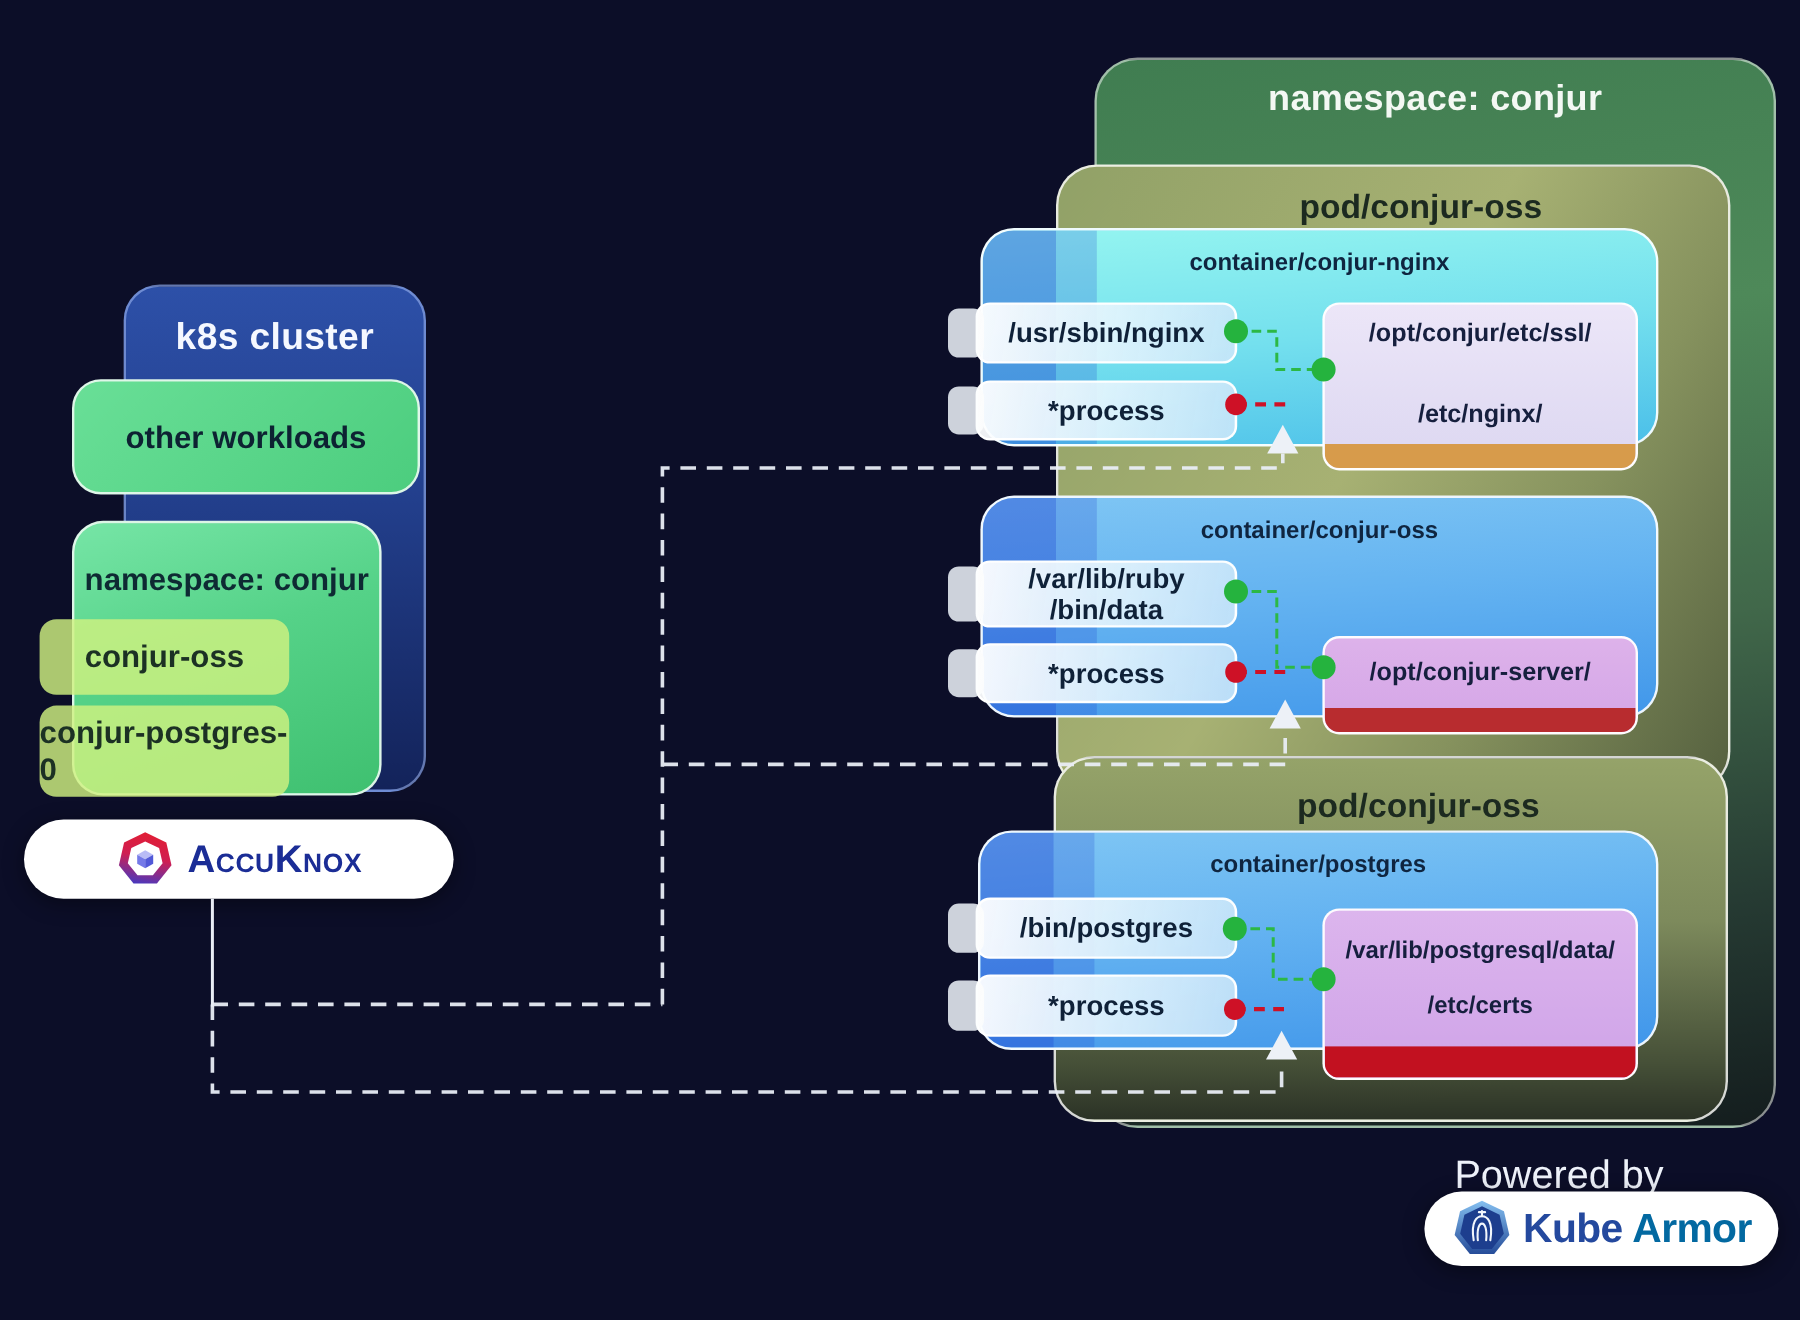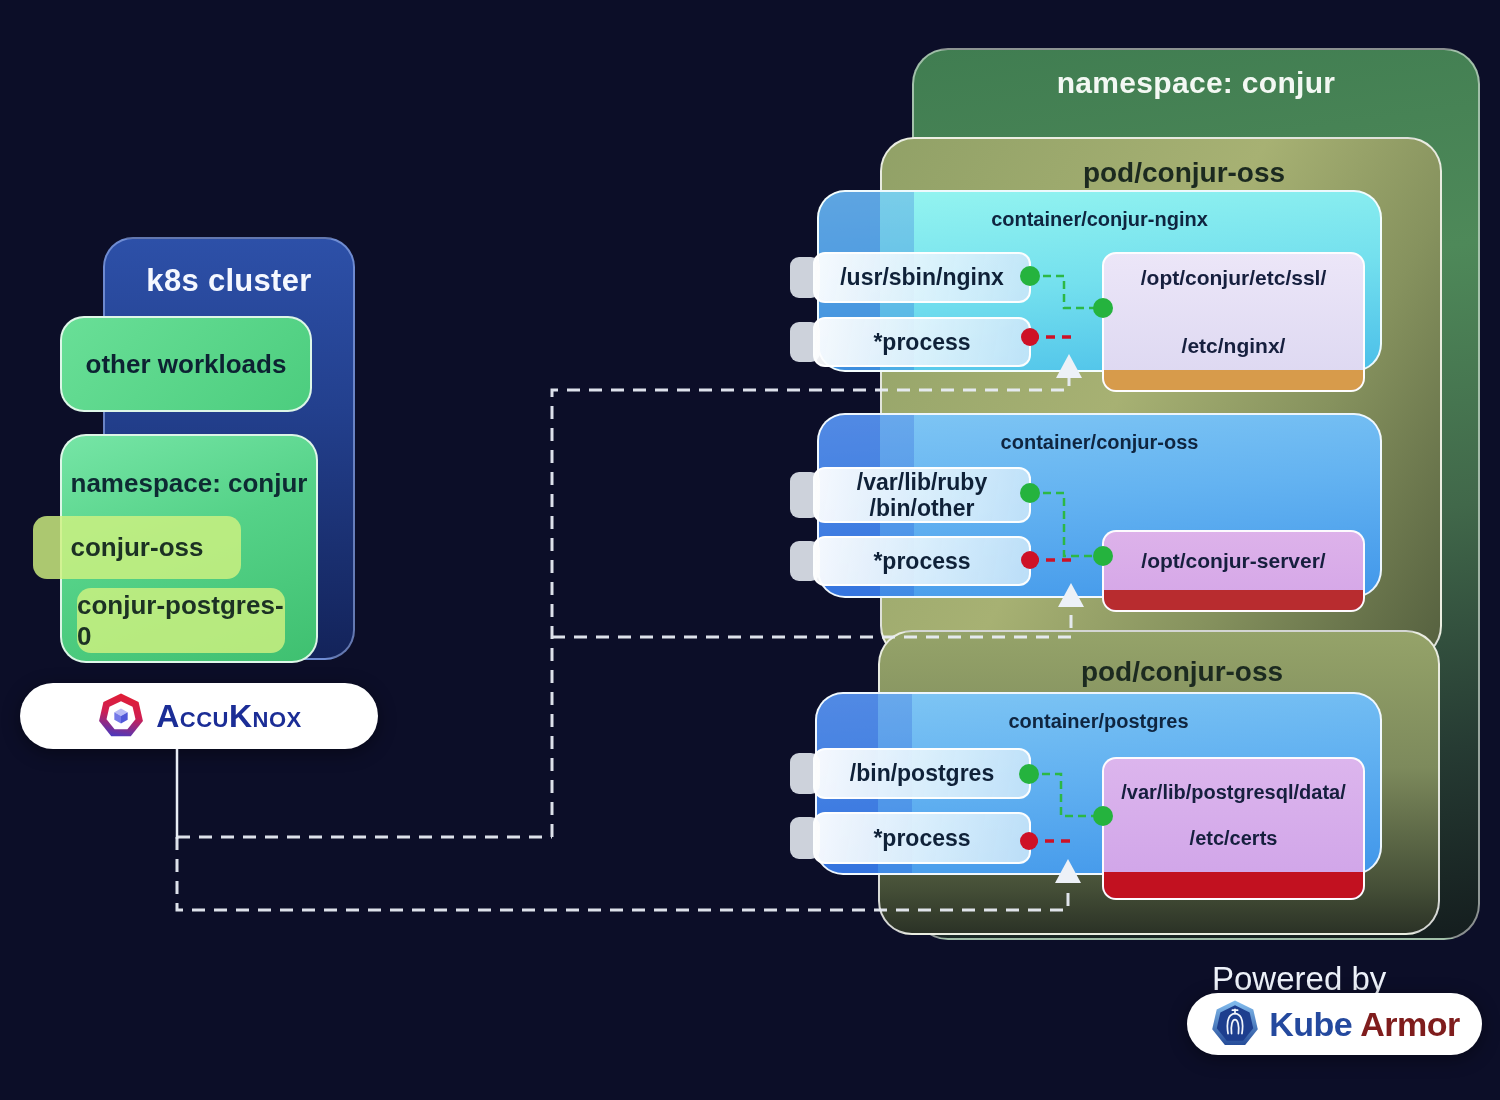--- a/index.html
+++ b/index.html
@@ -7,34 +7,34 @@
           font-family:"Liberation Sans",sans-serif;}
   #canvas *{box-sizing:border-box;}
   .abs{position:absolute;}
 
   
   #k8s{left:103px;top:237px;width:252px;height:423px;border-radius:30px;
        background:linear-gradient(180deg,#2d50a8 0%,#23408e 40%,#13235a 100%);
        border:2px solid rgba(165,190,245,.55);}
   #k8s .t{margin-top:24px;text-align:center;font-size:31px;font-weight:800;color:#f5f8ff;letter-spacing:.3px;}
 
-  #other{left:60px;top:316px;width:252px;height:96px;border-radius:24px;
+  #other{left:60px;top:316px;width:290px;height:96px;border-radius:24px;
          background:linear-gradient(135deg,#69df97,#4ccd7e);
          border:2px solid rgba(236,250,242,.9);display:flex;align-items:center;justify-content:center;
          font-size:26px;font-weight:700;color:#0d2232;text-align:center;}
 
   #nsleft{left:60px;top:434px;width:258px;height:229px;border-radius:26px;
           background:linear-gradient(160deg,#76e5a6 0%,#55d288 45%,#3fc070 100%);
           border:2px solid rgba(236,250,242,.9);}
   #nsleft .t{margin-top:32px;text-align:center;font-size:26px;font-weight:700;color:#0e2a33;}
 
   .chip{position:absolute;left:33px;width:208px;border-radius:14px;background:rgba(207,242,128,.82);
         display:flex;align-items:center;justify-content:center;font-size:26px;font-weight:600;color:#1c3124;}
   #chip1{top:516px;height:63px;}
-  #chip2{top:588px;height:65px;margin-left:44px;}
+  #chip2{top:588px;height:76px;}
 
   #akpill{left:20px;top:683px;width:358px;height:66px;border-radius:33px;background:#ffffff;
           display:flex;align-items:center;justify-content:center;gap:10px;
           box-shadow:0 4px 18px rgba(0,0,0,.4);}
   .akname{font-size:32px;font-weight:700;color:#1b2d96;font-variant:small-caps;letter-spacing:.5px;}
 
   
   #nsright{left:912px;top:48px;width:568px;height:892px;border-radius:36px;
            background:linear-gradient(172deg,#407d51 0%,#4e8959 28%,#41684a 55%,#263b33 80%,#141d1e 100%);
            border:2px solid rgba(255,255,255,.5);}
@@ -81,21 +81,21 @@
   .strip{position:absolute;left:0;right:0;bottom:0;height:20px;}
   #mpg .strip{height:26px;}
 
   
   #overlay{position:absolute;left:0;top:0;pointer-events:none;}
   #poweredby{left:1212px;top:960px;font-size:33px;color:#eef2fa;}
   #kapill{left:1187px;top:993px;width:295px;height:62px;border-radius:31px;background:#ffffff;
           display:flex;align-items:center;justify-content:center;gap:8px;
           box-shadow:0 4px 18px rgba(0,0,0,.4);}
   .kakube{font-size:34px;font-weight:700;color:#24499e;letter-spacing:-.5px;}
-  .kaarmor{font-size:34px;font-weight:700;color:#7f1d1d;letter-spacing:-.5px;}
+  .kaarmor{font-size:34px;font-weight:700;color:#0369a1;letter-spacing:-.5px;}
 </style>
 </head>
 <body>
 
 <div id="canvas">
 
   <div class="abs" id="nsright">
     <div class="t">namespace: conjur</div>
   </div>
 
@@ -127,21 +127,21 @@
     <span>/usr/sbin/nginx</span>
   </div>
   <div class="ptab" id="tab-n2"></div>
   <div class="pbx" id="pbx-n2">
     <span>*process</span>
   </div>
 
   <div class="ptab" id="tab-o1"></div>
   <div class="pbx" id="pbx-o1">
     <span>/var/lib/ruby</span>
-    <span>/bin/other</span>
+    <span>/bin/data</span>
   </div>
   <div class="ptab" id="tab-o2"></div>
   <div class="pbx" id="pbx-o2">
     <span>*process</span>
   </div>
 
   <div class="ptab" id="tab-p1"></div>
   <div class="pbx" id="pbx-p1">
     <span>/bin/postgres</span>
   </div>

